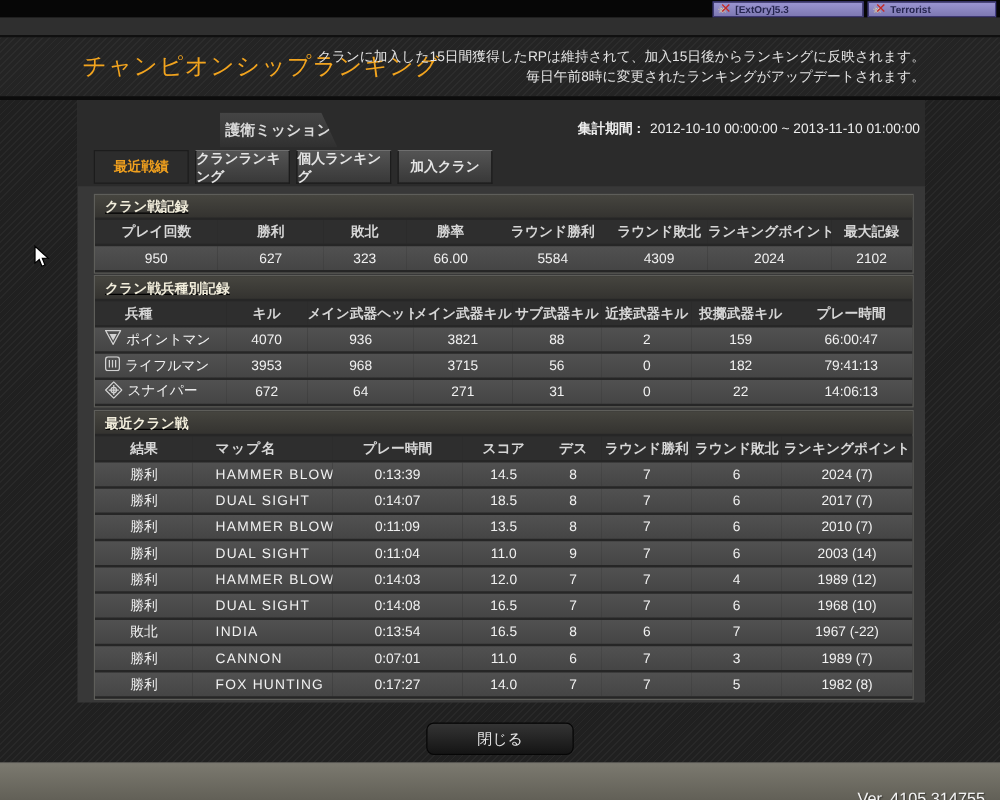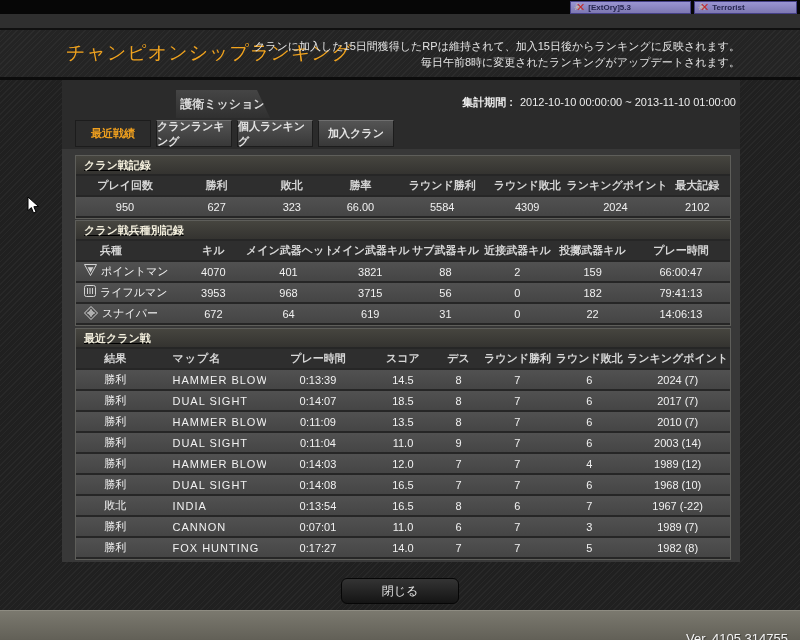--- a/index.html
+++ b/index.html
@@ -188,21 +188,21 @@
               <td class="cls">
                 <span class="cname">
                   <svg width="13" height="12" viewBox="0 0 13 12">
                       <path d="M0.5 0.5 H12.5 L6.5 11.5 Z" fill="none" stroke="#d2d2d2"></path>
                       <path d="M3.6 3.2 H9.4 L6.5 8.6 Z" fill="#d2d2d2"></path>
                     </svg>
                   <span>ポイントマン</span>
                 </span>
               </td>
               <td>4070</td>
-              <td>401</td>
+              <td>936</td>
               <td>3821</td>
               <td>88</td>
               <td>2</td>
               <td>159</td>
               <td>66:00:47</td>
             </tr>
             <tr>
               <td class="cls">
                 <span class="cname">
                   <svg width="12" height="12" viewBox="0 0 12 12">
@@ -226,21 +226,21 @@
                   <svg width="14" height="14" viewBox="0 0 14 14">
                       <path d="M7 0.5 L13.5 7 L7 13.5 L0.5 7 Z" fill="none" stroke="#d2d2d2"></path>
                       <circle cx="7" cy="7" r="2.2" fill="none" stroke="#d2d2d2"></circle>
                       <path d="M7 3 V11 M3 7 H11" stroke="#d2d2d2" fill="none"></path>
                     </svg>
                   <span>スナイパー</span>
                 </span>
               </td>
               <td>672</td>
               <td>64</td>
-              <td>619</td>
+              <td>271</td>
               <td>31</td>
               <td>0</td>
               <td>22</td>
               <td>14:06:13</td>
             </tr>
           </tbody>
         </table>
       </div>
 
       <div class="section sec3">

